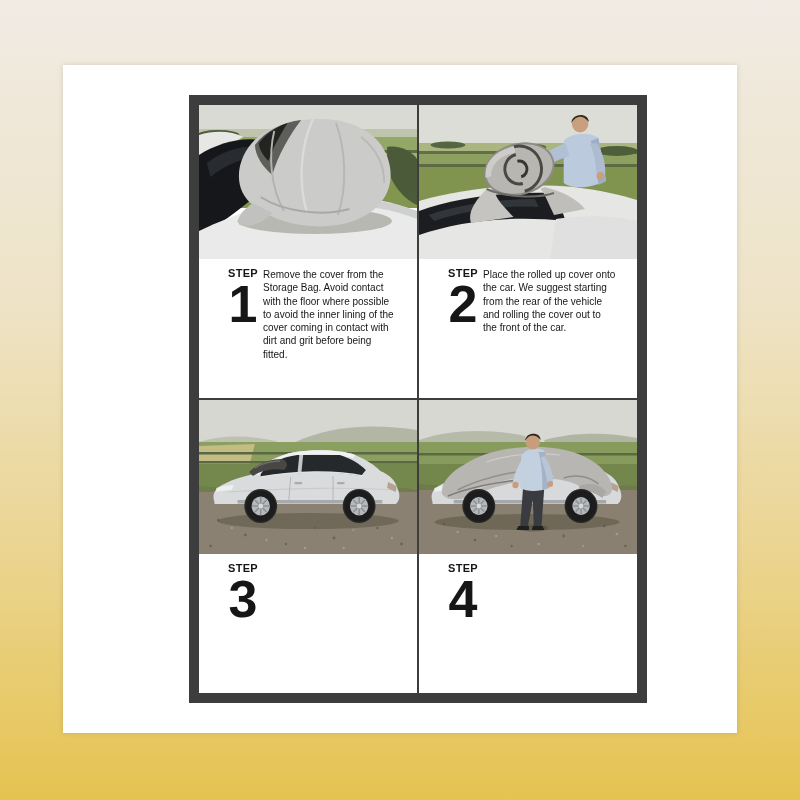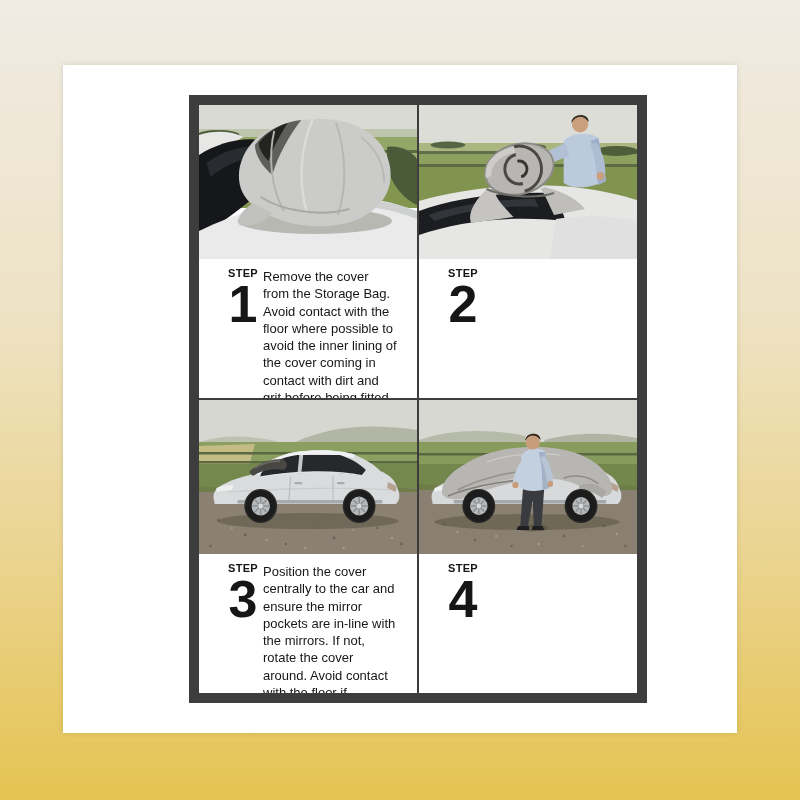--- a/index.html
+++ b/index.html
@@ -25,21 +25,21 @@
     background:var(--grid-line,#3d3d3d);
     margin-left:18px;
   }
   .cell{background:#fff;display:flex;flex-direction:column;overflow:hidden;}
   .photo{flex:0 0 154px;height:154px;width:100%;}
   .photo svg{display:block;width:100%;height:100%;}
   .caption{flex:1;display:flex;align-items:flex-start;padding:8px 12px 0 24px;background:#fff;}
   .step-col{flex:0 0 40px;text-align:center;}
   .step-label{font-size:11px;font-weight:700;letter-spacing:.3px;color:var(--text,#161616);}
   .step-number{font-size:52px;line-height:.95;font-weight:600;margin-top:1px;color:var(--text,#161616);}
-  .step-text{margin:1px 0 0 0;font-size:13px;line-height:1.33;color:var(--text,#161616);max-width:134px;}
+  .step-text{margin:1px 0 0 0;font-size:10px;line-height:1.33;color:var(--text,#161616);max-width:134px;}
 </style>
 </head>
 <body>
 
 <div class="sheet">
   <div class="grid">
 
     <div class="cell">
       <div class="photo" role="img" aria-label="Folded grey car cover in its storage bag resting on the rear screen of a silver car in open countryside">
         <svg viewBox="0 0 226 154" preserveAspectRatio="none">
@@ -114,20 +114,21 @@
             <path d="M68,64 C70,48 84,40 104,41 L104,47 C88,46 76,53 74,64 Z" fill="#ceccc8"></path>
           </g>
           <path d="M70,84 C88,92 122,94 140,88" stroke="#6e6c67" stroke-width="2" fill="none"></path>
         </svg>
       </div>
       <div class="caption">
         <div class="step-col">
           <div class="step-label">STEP</div>
           <div class="step-number">2</div>
         </div>
+        <p class="step-text">Place the rolled up cover onto the car. We suggest starting from the rear of the vehicle and rolling the cover out to the front of the car.</p>
       </div>
     </div>
 
     <div class="cell">
       <div class="photo" role="img" aria-label="Silver saloon viewed from the side with the rolled cover positioned centrally on the bonnet">
         <svg viewBox="0 0 226 154" preserveAspectRatio="none">
           <rect width="226" height="44" fill="#d6d7d1"></rect>
           <path d="M100,42 C135,26 180,23 226,30 L226,48 L100,48 Z" fill="#b2b7a5"></path>
           <path d="M0,42 C24,35 52,35 80,41 L80,48 L0,48 Z" fill="#bdc1af"></path>
           <rect y="42" width="226" height="22" fill="#8ba060"></rect>
@@ -185,21 +186,20 @@
             <path d="M166,97 L166,115 M157,106 L175,106 M160,100 L172,112 M172,100 L160,112" stroke="#8d9093" stroke-width="1.6"></path>
             <circle cx="166" cy="106" r="2.5" fill="#d7d9da"></circle>
           </g>
         </svg>
       </div>
       <div class="caption">
         <div class="step-col">
           <div class="step-label">STEP</div>
           <div class="step-number">3</div>
         </div>
-        <p class="step-text">Position the cover centrally to the car and ensure the mirror pockets are in-line with the mirrors. If not, rotate the cover around. Avoid contact with the floor if possible.</p>
       </div>
     </div>
 
     <div class="cell">
       <div class="photo" role="img" aria-label="Man opening out the cover over the car and pulling it down over the door mirrors">
         <svg viewBox="0 0 226 154" preserveAspectRatio="none">
           <rect width="226" height="44" fill="#d7d8d2"></rect>
           <path d="M0,40 C30,30 70,28 110,36 L110,48 L0,48 Z" fill="#b6bba9"></path>
           <path d="M130,40 C160,32 195,32 226,38 L226,48 L130,48 Z" fill="#b0b5a3"></path>
           <rect y="42" width="226" height="22" fill="#879c5c"></rect>

